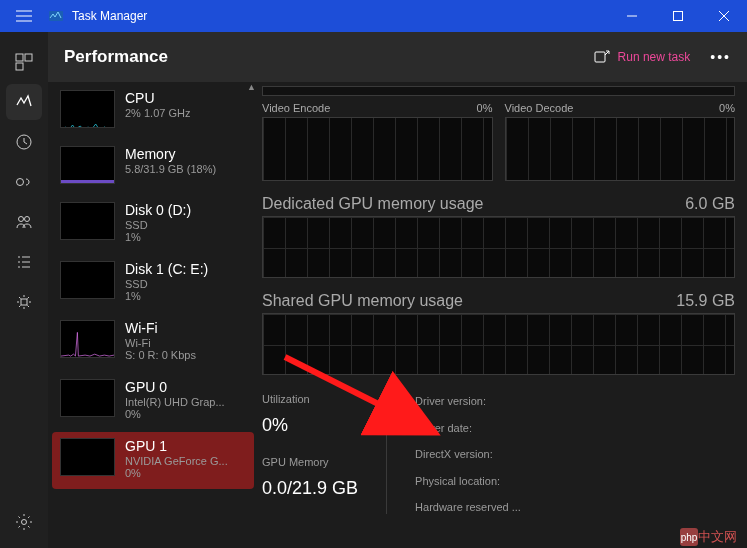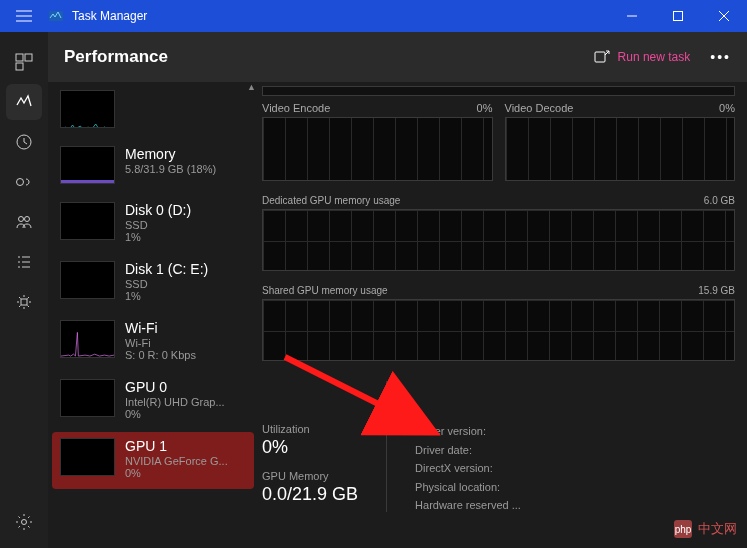--- a/index.html
+++ b/index.html
@@ -31,29 +31,29 @@
 .item-info .name { font-size: 14px; color: #fff; }
 .item-info .sub1 { font-size: 11px; color: #9a9a9a; margin-top: 1px; white-space: nowrap; overflow: hidden; text-overflow: ellipsis; max-width: 120px; }
 .item-info .sub2 { font-size: 11px; color: #9a9a9a; }
 .details { flex: 1; background: #1c1c1c; padding: 0 12px 12px 4px; overflow: hidden; display: flex; flex-direction: column; }
 .chartbox { border: 1px solid #3a3a3a; background: #111; position: relative; }
 .chartbox.small { height: 10px; }
 .chart-row { display: flex; gap: 12px; margin-top: 6px; }
 .chart-col { flex: 1; display: flex; flex-direction: column; }
 .chart-label { display: flex; justify-content: space-between; font-size: 11px; color: #aaa; margin-bottom: 3px; }
 .chart-area { border: 1px solid #3a3a3a; background: #0a0a0a; height: 64px; background-image: linear-gradient(to right, #2a2a2a 1px, transparent 1px); background-size: 22px 100%; }
-.section-label { display: flex; justify-content: space-between; font-size: 10px; color: #aaa; margin-top: 14px; margin-bottom: 3px; }
+.section-label { display: flex; justify-content: space-between; font-size: 16px; color: #aaa; margin-top: 14px; margin-bottom: 3px; }
 .chart-wide { border: 1px solid #3a3a3a; background: #0a0a0a; height: 62px; background-image: linear-gradient(to right, #2a2a2a 1px, transparent 1px), linear-gradient(to bottom, #2a2a2a 1px, transparent 1px); background-size: 22px 31px; }
 .stats { display: flex; margin-top: 18px; gap: 28px; }
-.stat-col { display: flex; flex-direction: column; gap: 2px; margin-top: 44px; }
+.stat-col { display: flex; flex-direction: column; gap: 10px; }
 .stat-label { font-size: 11px; color: #9a9a9a; }
 .stat-value { font-size: 18px; color: #fff; }
 .stat-col.info .line { font-size: 11px; color: #9a9a9a; line-height: 1.5; }
 .divider { width: 1px; background: #3a3a3a; margin: 2px 0; }
-.watermark { position: absolute; bottom: 10px; right: 10px; font-size: 13px; color: rgba(240, 90, 90, 0.85); display:flex; align-items:center; gap:6px;}
+.watermark { position: absolute; bottom: 2px; right: 10px; font-size: 13px; color: rgba(240, 90, 90, 0.85); display:flex; align-items:center; }
 .watermark .logo { width: 18px; height: 18px; background: rgba(233, 85, 85, 0.6); border-radius: 3px; display:flex; align-items:center; justify-content:center; font-size:10px; color:#fff;}
 .arrow { position: absolute; top: 345px; left: 280px; pointer-events: none; }
 .cpu-line { position:absolute; bottom:0; left:0; right:0; height:10px; }
 .cpu-line svg { width:100%; height:100%; }
 .mem-bar { position:absolute; bottom:0; left:0; right:0; height:3px; background:#6b4bc4; }
 .wifi-line svg { width:100%; height:100%; position:absolute; bottom:0;}
 </style>
 </head>
 <body>
 
@@ -159,20 +159,24 @@
       <div class="sidebar">
         <div class="sidebar-track">
           <div class="sb-up">▲</div>
         </div>
         <div class="item">
           <div class="thumb-chart">
             <div class="cpu-line"><svg viewBox="0 0 55 10" preserveAspectRatio="none">
                   <path d="M0 8 L5 6 L8 9 L12 4 L15 8 L20 5 L24 9 L28 6 L32 8 L36 3 L40 9 L45 6 L50 8 L55 7" stroke="#26c6da" fill="none" stroke-width="0.8"></path>
                 </svg></div>
           </div>
+          <div class="item-info">
+            <div class="name">CPU</div>
+            <div class="sub1">2%  1.07 GHz</div>
+          </div>
         </div>
         <div class="item">
           <div class="thumb-chart">
               <div class="mem-bar"></div>
             </div>
           <div class="item-info">
             <div class="name">Memory</div>
             <div class="sub1">5.8/31.9 GB (18%)</div>
           </div>
         </div>

